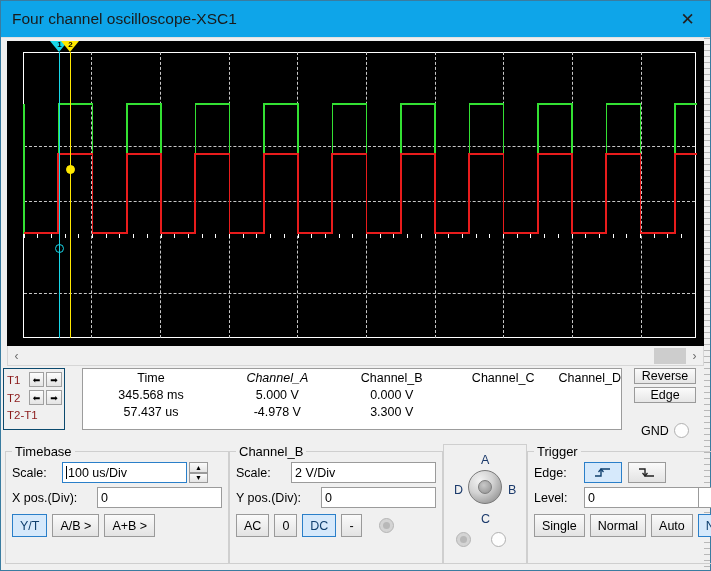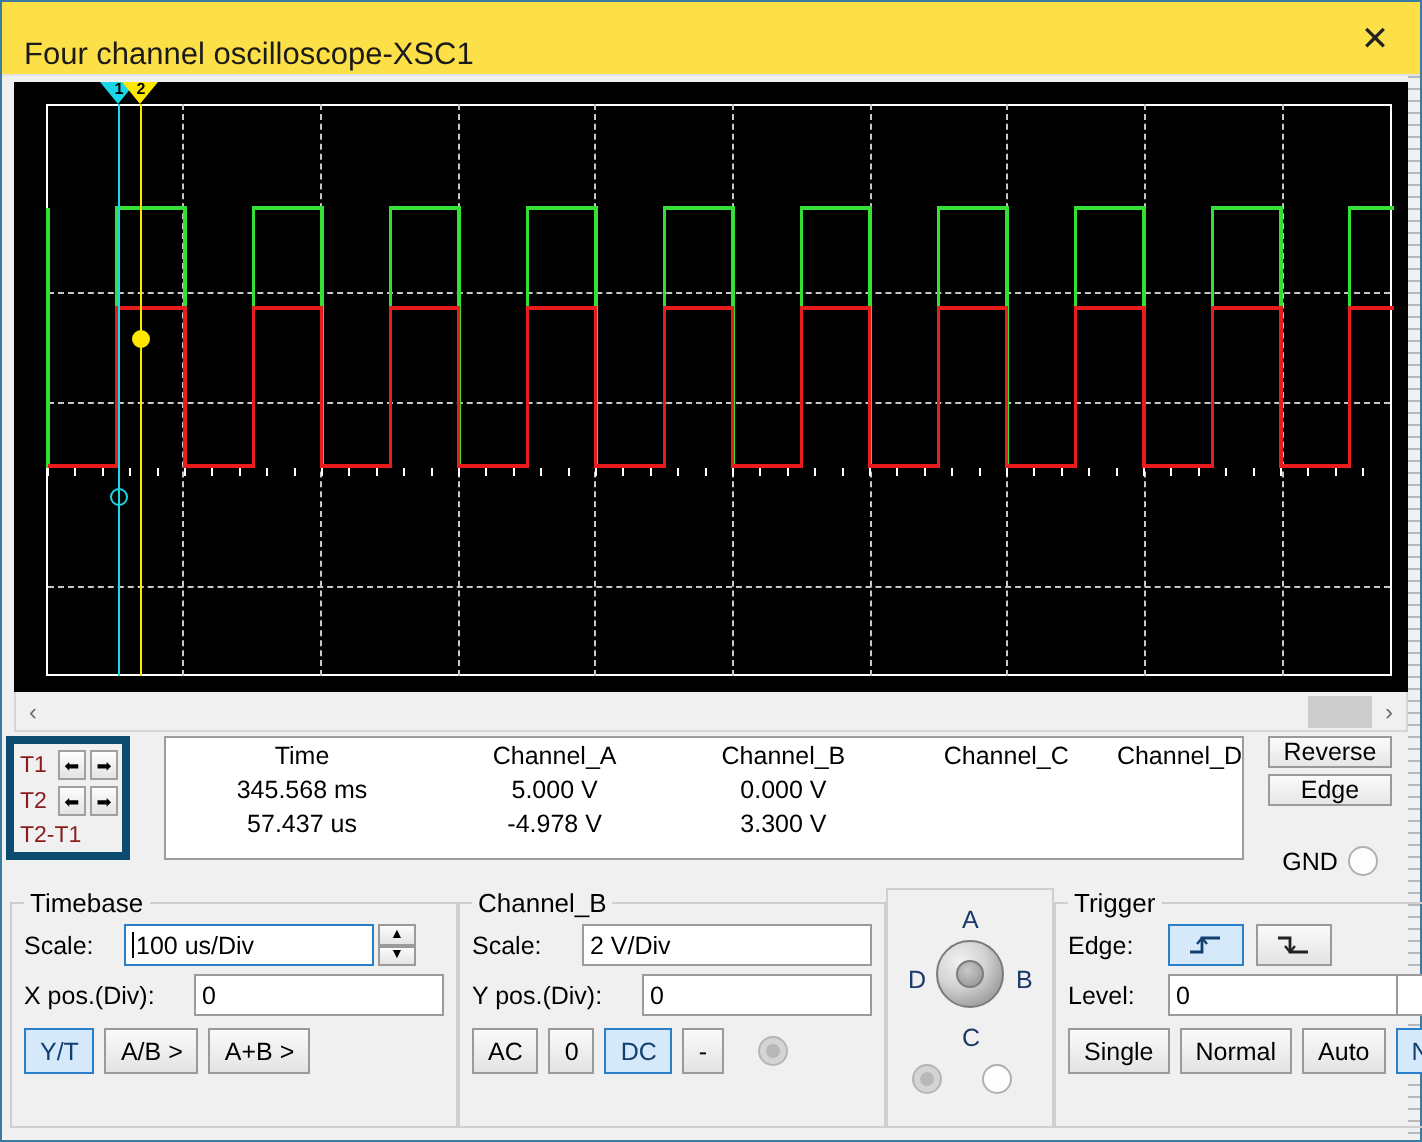--- a/index.html
+++ b/index.html
@@ -10,22 +10,22 @@
     background:#f0f0f0;
   }
   .window{
     position:relative;width:711px;height:571px;
     background:#f0f0f0;
     border:1px solid #3a7ca0;
     box-sizing:border-box;
   }
   
   .titlebar{
-    height:37px;background:#fde047;
-    display:flex;align-items:flex-end;
+    height:37px;background:#0ea5e9;
+    display:flex;align-items:center;
     border-bottom:1px solid #e2e2e2;
     box-sizing:border-box;
   }
   .title-text{
     padding-left:11px;font-size:15.5px;color:#1a1a1a;
     white-space:nowrap;
   }
   .title-spacer{flex:1;}
   .close-btn{
     width:45px;height:36px;display:flex;align-items:center;justify-content:center;
@@ -93,21 +93,21 @@
   .hscroll-track{flex:1;height:18px;position:relative;}
   .hscroll-thumb{
     position:absolute;right:0;top:1px;width:32px;height:16px;
     background:#cdcdcd;cursor:pointer;
   }
   
   .readout-row{
     display:flex;margin:2px 6px 0 2px;height:62px;
   }
   .t-nav{
-    width:62px;border:4px solid #0c4a6e;background:#f0f0f0;
+    width:62px;border:1px solid #0c4a6e;background:#f0f0f0;
     box-sizing:border-box;padding:2px 0 0 3px;
   }
   .t-nav-line{display:flex;align-items:center;height:17px;margin-bottom:1px;}
   .t-lab{
     width:22px;font-size:11.5px;color:#8b1a1a;
   }
   .t-arrow{
     width:16px;height:15px;margin-right:2px;
     background:linear-gradient(#fdfdfd,#e4e4e4);
     border:1px solid #a0a0a0;
@@ -121,21 +121,21 @@
     padding:2px 0 0 0;overflow:hidden;
   }
   .readout-table table{
     border-collapse:collapse;width:100%;font-size:12.5px;
   }
   .readout-table th{
     font-weight:normal;text-align:center;padding:0 0 2px 0;
   }
   .readout-table td{text-align:center;padding:0;line-height:17px;}
   .col-time{width:150px;}
-  .col-a{width:125px;}
+  .col-a{width:125px;font-style:italic;}
   .col-b{width:120px;}
   .col-c{width:118px;}
   .col-d{width:auto;}
   .side-btns{
     width:78px;margin-left:4px;display:flex;flex-direction:column;
     align-items:center;
   }
   .sbtn{
     width:62px;height:21px;margin-bottom:3px;
     background:linear-gradient(#fbfbfb,#e6e6e6);

